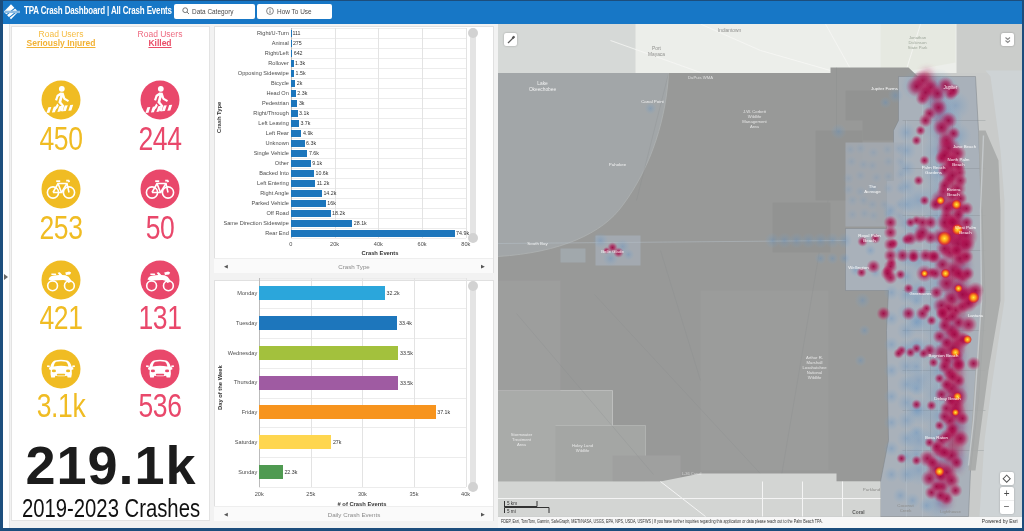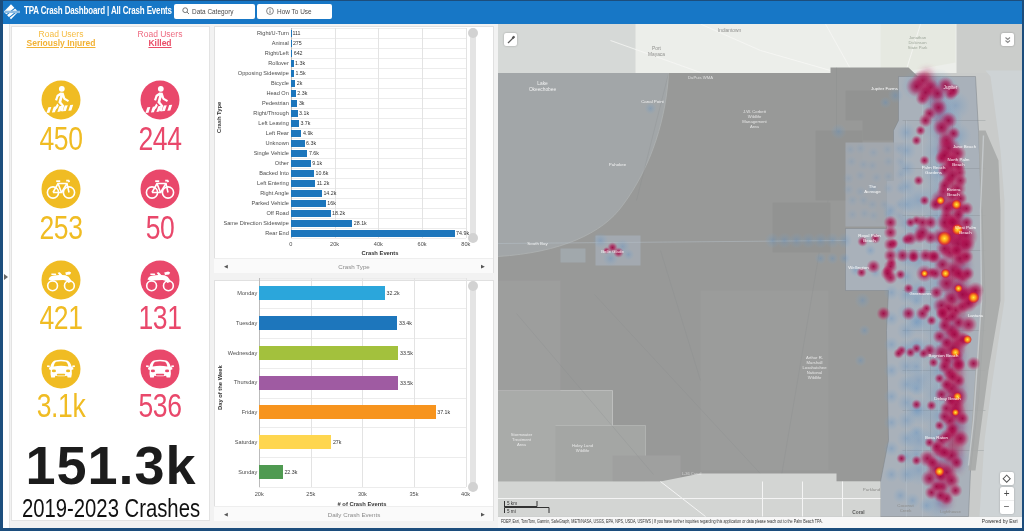--- a/index.html
+++ b/index.html
@@ -152,21 +152,21 @@
 </g>
 </svg>
     <div class="abs" style="left:-29px;top:117.6px;width:180px;text-align:center;font-size:34px;color:#f0bc23;letter-spacing:-0.5px;transform:scale(0.78,1);line-height:40.8px;">450</div>
     <div class="abs" style="left:70px;top:117.6px;width:180px;text-align:center;font-size:34px;color:#e9486b;letter-spacing:-0.5px;transform:scale(0.78,1);line-height:40.8px;">244</div>
     <div class="abs" style="left:-29px;top:206.6px;width:180px;text-align:center;font-size:34px;color:#f0bc23;letter-spacing:-0.5px;transform:scale(0.78,1);line-height:40.8px;">253</div>
     <div class="abs" style="left:70px;top:206.6px;width:180px;text-align:center;font-size:34px;color:#e9486b;letter-spacing:-0.5px;transform:scale(0.78,1);line-height:40.8px;">50</div>
     <div class="abs" style="left:-29px;top:296.6px;width:180px;text-align:center;font-size:34px;color:#f0bc23;letter-spacing:-0.5px;transform:scale(0.78,1);line-height:40.8px;">421</div>
     <div class="abs" style="left:70px;top:296.6px;width:180px;text-align:center;font-size:34px;color:#e9486b;letter-spacing:-0.5px;transform:scale(0.78,1);line-height:40.8px;">131</div>
     <div class="abs" style="left:-29px;top:384.6px;width:180px;text-align:center;font-size:34px;color:#f0bc23;letter-spacing:-0.5px;transform:scale(0.78,1);line-height:40.8px;">3.1k</div>
     <div class="abs" style="left:70px;top:384.6px;width:180px;text-align:center;font-size:34px;color:#e9486b;letter-spacing:-0.5px;transform:scale(0.78,1);line-height:40.8px;">536</div>
-    <div class="abs" style="left:16px;top:437px;width:190px;text-align:center;font-size:54px;font-weight:bold;color:#1c1c1c;letter-spacing:1px;line-height:56px;">151.3k</div>
+    <div class="abs" style="left:16px;top:437px;width:190px;text-align:center;font-size:54px;font-weight:bold;color:#1c1c1c;letter-spacing:1px;line-height:56px;">219.1k</div>
     <div class="abs" style="left:-9px;top:494px;width:240px;text-align:center;font-size:26px;color:#111;letter-spacing:0px;transform:scale(0.78,1);line-height:28px;white-space:nowrap;">2019-2023 Crashes</div>
     <div class="card" style="left:213.5px;top:26px;width:280px;height:247px;border-color:#e0e0e0"></div>
     <div class="card" style="left:213.5px;top:280px;width:280px;height:241px;border-color:#e0e0e0"></div>
     <div class="abs" style="left:290.8px;top:28.2px;width:175px;height:0.7px;background:#ececec;"></div>
     <div class="abs" style="left:290.8px;top:38.2px;width:175px;height:0.7px;background:#ececec;"></div>
     <div class="abs" style="left:290.8px;top:48.2px;width:175px;height:0.7px;background:#ececec;"></div>
     <div class="abs" style="left:290.8px;top:58.2px;width:175px;height:0.7px;background:#ececec;"></div>
     <div class="abs" style="left:290.8px;top:68.2px;width:175px;height:0.7px;background:#ececec;"></div>
     <div class="abs" style="left:290.8px;top:78.2px;width:175px;height:0.7px;background:#ececec;"></div>
     <div class="abs" style="left:290.8px;top:88.2px;width:175px;height:0.7px;background:#ececec;"></div>

